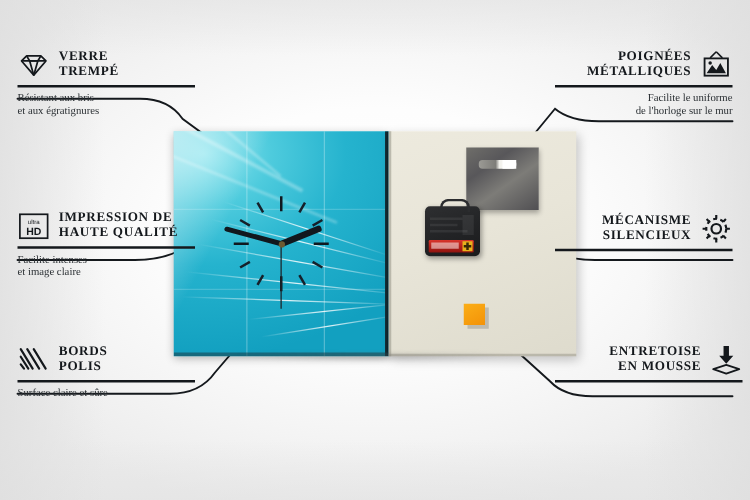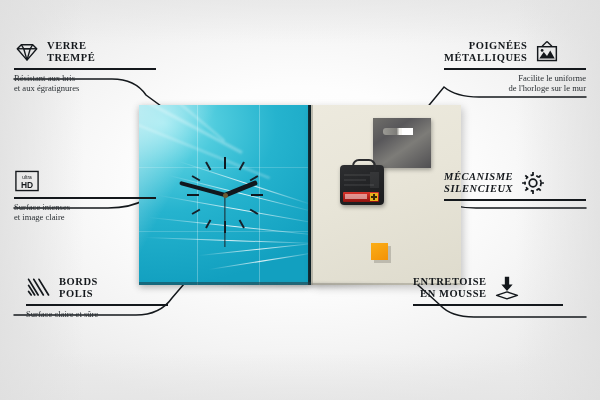--- a/index.html
+++ b/index.html
@@ -114,21 +114,21 @@
   }
   .product-shadow{
     position:absolute;left:4px;top:178px;width:314px;height:9px;
     background:radial-gradient(ellipse 50% 100% at 50% 0%, rgba(90,90,90,.34), rgba(90,90,90,0) 72%);
     filter:blur(1.5px);
   }
 
   
   .callout{position:absolute;}
   .callout .head{display:flex;align-items:center;gap:7px;}
-  .callout.right .head{}
+  .callout.right .head{justify-content:flex-end;}
   .callout .title{
     font-weight:bold;font-size:10.5px;letter-spacing:.55px;color:#14181c;
     line-height:12.4px;text-transform:uppercase;white-space:pre-line;
   }
   .callout.right .title{text-align:right;}
   .callout .rule{height:1.6px;background:#14181c;margin:3px 0 3px 0;}
   .callout .desc{
     font-size:8.6px;line-height:10.4px;color:#2a2f33;white-space:pre-line;
   }
   .callout.right .desc{text-align:right;}
@@ -280,27 +280,29 @@
 et aux égratignures</div>
   </div>
 
   <div class="callout left" style="left:14px;top:168px;width:142px;">
     <div class="head">
       <svg class="ico" viewBox="0 0 34 30">
         <rect x="2.5" y="2.5" width="29" height="25" fill="none" stroke="#14181c" stroke-width="1.8"></rect>
         <text x="17" y="13" text-anchor="middle" font-family="Liberation Sans, sans-serif" font-size="6.4" fill="#14181c">ultra</text>
         <text x="17" y="24" text-anchor="middle" font-family="Liberation Sans, sans-serif" font-size="11" font-weight="bold" fill="#14181c">HD</text>
       </svg>
-    </div>
-    <div class="rule" style="width:142px;"></div>
-    <div class="desc">Surface intenses
+      <div class="title">IMPRESSION DE
+HAUTE QUALITÉ</div>
+    </div>
+    <div class="rule" style="width:142px;"></div>
+    <div class="desc">Facilite intenses
 et image claire</div>
   </div>
 
-  <div class="callout left" style="left:26px;top:275px;width:142px;">
+  <div class="callout left" style="left:14px;top:275px;width:142px;">
     <div class="head">
       <svg class="ico" viewBox="0 0 30 28">
         <g stroke="#14181c" stroke-width="2" stroke-linecap="round" fill="none">
           <path d="M3 4 L14 22"></path>
             <path d="M9 4 L20 22"></path>
             <path d="M15 4 L26 22"></path>
           <path d="M3 11 L10 22"></path>
             <path d="M3 18 L6 22"></path>
         </g>
       </svg>
@@ -321,38 +323,38 @@
         <rect x="4.5" y="8.5" width="23" height="17" fill="none" stroke="#14181c" stroke-width="1.8"></rect>
         <path d="M6.5 23 L12 15 L16 20 L20 13 L25.5 23 Z" fill="#14181c"></path>
         <circle cx="10" cy="13" r="1.7" fill="#14181c"></circle>
       </svg>
     </div>
     <div class="rule" style="width:142px;"></div>
     <div class="desc">Facilite le uniforme
 de l'horloge sur le mur</div>
   </div>
 
-  <div class="callout right" style="left:444px;top:170px;width:142px;font-style:italic;">
+  <div class="callout right" style="left:444px;top:170px;width:142px;">
     <div class="head">
       <div class="title">MÉCANISME
 SILENCIEUX</div>
       <svg class="ico" viewBox="0 0 30 30">
         <g fill="none" stroke="#14181c" stroke-width="2">
           <circle cx="15" cy="15" r="4.4"></circle>
           <path d="M15 2.4 v3.4 M15 24.2 v3.4 M2.4 15 h3.4 M24.2 15 h3.4
                    M6.1 6.1 l2.4 2.4 M21.5 21.5 l2.4 2.4
                    M23.9 6.1 l-2.4 2.4 M8.5 21.5 l-2.4 2.4"></path>
           <circle cx="15" cy="15" r="9.2" stroke-dasharray="3.6 3.1"></circle>
         </g>
       </svg>
     </div>
     <div class="rule" style="width:142px;"></div>
   </div>
 
-  <div class="callout right" style="left:413px;top:275px;width:150px;">
+  <div class="callout right" style="left:444px;top:275px;width:150px;">
     <div class="head">
       <div class="title">ENTRETOISE
 EN MOUSSE</div>
       <svg class="ico" viewBox="0 0 30 30">
         <path d="M12.5 2 h5 v9 h4 L15 18.5 L8.5 11 h4 Z" fill="#14181c"></path>
         <path d="M15 19.5 L27 23.5 L15 27.5 L3 23.5 Z" fill="none" stroke="#14181c" stroke-width="1.7" stroke-linejoin="round"></path>
       </svg>
     </div>
     <div class="rule" style="width:150px;"></div>
   </div>

